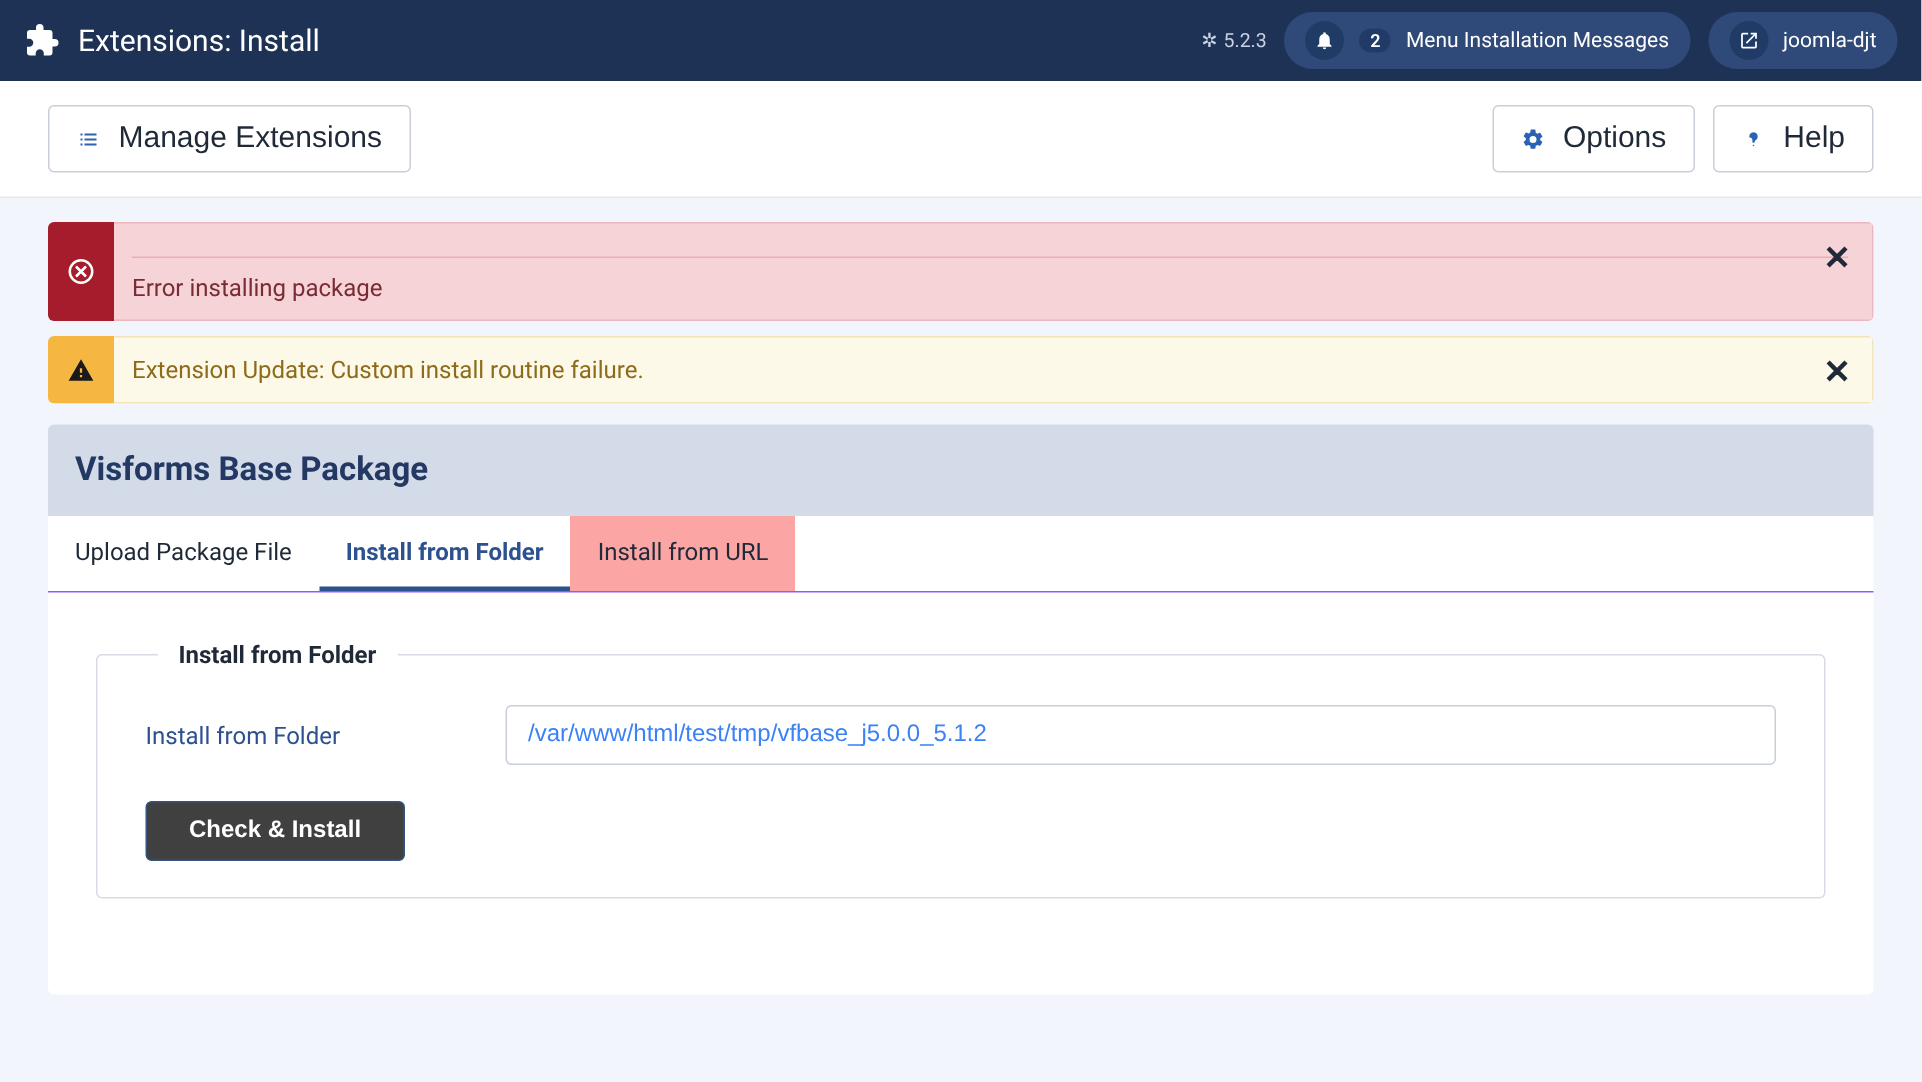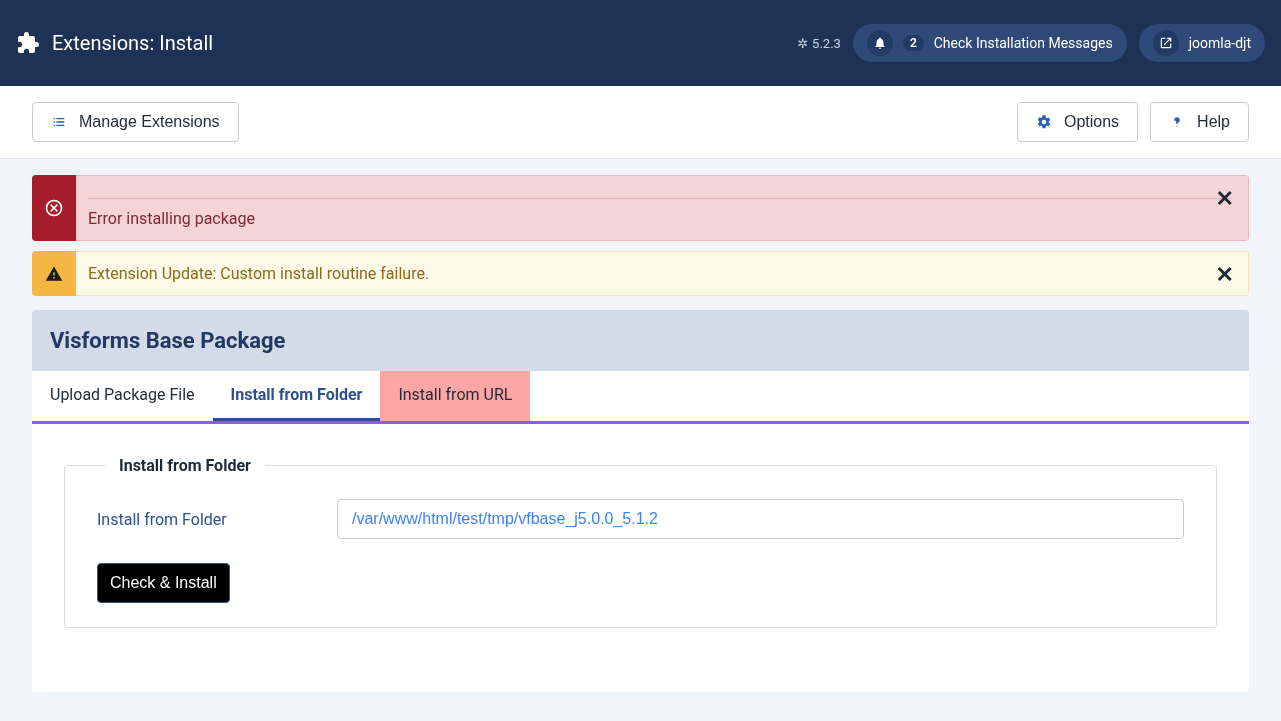--- a/index.html
+++ b/index.html
@@ -1,31 +1,31 @@
 <!DOCTYPE html>
 <html><head>
 <meta charset="utf-8">
 <style>
 * { margin: 0; padding: 0; box-sizing: border-box; }
 body { font-family: -apple-system, BlinkMacSystemFont, "Segoe UI", Roboto, sans-serif; background: #f2f5fb; color: #1f2937; }
 
-.topbar { background: #1e3256; height: 86px; display: flex; align-items: center; padding: 0 16px; gap: 12px; }
+.topbar { background: #1e3256; height: 54px; display: flex; align-items: center; padding: 0 16px; gap: 12px; }
 .topbar-title { color: #fff; font-size: 20px; font-weight: 400; display: flex; align-items: center; gap: 12px; }
 .puzzle-icon { width: 24px; height: 24px; fill: #fff; }
 .topbar-spacer { flex: 1; }
 .version-text { color: #c9d3e4; font-size: 13px; display: flex; align-items: center; gap: 4px; }
 .joomla-glyph { font-size: 13px; }
 .pill { background: #2f4a78; border-radius: 20px; padding: 6px 14px; display: flex; align-items: center; gap: 10px; color: #fff; font-size: 14px; cursor: pointer; }
 .badge { background: #203c66; color: #fff; border-radius: 10px; padding: 1px 7px; font-size: 12px; font-weight: 600; }
 .pill-icon-circle { width: 26px; height: 26px; border-radius: 50%; background: #203c66; display: flex; align-items: center; justify-content: center; }
 .pill-icon-circle svg { width: 14px; height: 14px; fill: #fff; }
 
 .toolbar { background: #fff; padding: 16px 32px; display: flex; align-items: center; gap: 12px; border-bottom: 1px solid #e5e7eb; }
 .toolbar-spacer { flex: 1; }
-.btn { border: 1px solid #c8ced8; background: #fff; border-radius: 4px; padding: 10px 18px; font-size: 16px; display: flex; align-items: center; gap: 12px; cursor: pointer; color: #1f2937; }
+.btn { border: 1px solid #c8ced8; background: #fff; border-radius: 4px; padding: 10px 18px; font-size: 20px; display: flex; align-items: center; gap: 12px; cursor: pointer; color: #1f2937; }
 .btn svg { width: 16px; height: 16px; }
 .btn .icon-gear { fill: #2a63b3; }
 .btn .icon-list { fill: #2a63b3; }
 .btn .icon-help { fill: #2a63b3; stroke: #2a63b3; }
 
 .content { padding: 16px 32px; }
 
 .alert { display: flex; margin-bottom: 10px; border-radius: 4px; overflow: hidden; font-size: 16px; }
 .alert-icon-col { width: 44px; display: flex; align-items: center; justify-content: center; }
 .alert-body { flex: 1; padding: 12px 16px 12px 12px; position: relative; }
@@ -36,33 +36,33 @@
 .alert-error .alert-close { color: #1f2937; }
 .alert-error hr { border: none; border-top: 1px solid #e6b0b6; margin: 10px 0; }
 
 .alert-warning .alert-icon-col { background: #f5b642; color: #1a1a1a; }
 .alert-warning .alert-body { background: #fdf9e8; color: #8d6b1a; border: 1px solid #f0e4b8; border-left: none; }
 .alert-warning .alert-close { color: #1f2937; }
 
 .panel-header { background: #d3dbe8; padding: 18px 18px; font-size: 22px; font-weight: 700; color: #233862; border-radius: 4px 4px 0 0; margin-top: 14px; }
 .panel-body { background: #fff; border-radius: 0 0 4px 4px; padding-bottom: 32px; }
 
-.tabs { display: flex; border-bottom: 3px solid #8b5cf6; }
+.tabs { display: flex; border-bottom: 1px solid #8b5cf6; }
 .tab { padding: 14px 18px; font-size: 16px; color: #1f2937; cursor: pointer; border-bottom: 3px solid transparent; }
 .tab.active { color: #2d518f; font-weight: 700; border-bottom-color: #2d518f; }
 .tab:not(.active) { background: #fca5a5; }
 .tab:first-child:not(.active) { background: transparent; }
 
 .tab-content { padding: 32px; }
 fieldset.install-fs { border: 1px solid #d6dbe4; border-radius: 4px; padding: 24px 32px 24px 32px; }
 fieldset.install-fs legend { font-size: 16px; font-weight: 700; color: #1f2937; padding: 0 14px; margin-left: 8px; }
 .form-row { display: flex; align-items: center; gap: 20px; margin-bottom: 24px; }
 .form-label { width: 220px; font-size: 16px; color: #2d518f; }
 .form-input { flex: 1; border: 1px solid #c8ced8; border-radius: 4px; padding: 10px 14px; font-size: 16px; background: #fff; color: #3b82f6; }
-.btn-primary { background: #000000; color: #fff; border: 1px solid #34547f; border-radius: 4px; padding: 10px 12px; font-size: 16px; cursor: pointer; }
+.btn-primary { background: #404040; color: #fff; border: 1px solid #34547f; border-radius: 4px; padding: 10px 28px; font-size: 16px; cursor: pointer; font-weight: bold; }
 
 .chevron { width: 12px; height: 12px; fill: #fff; }
 </style>
 </head>
 <body>
 
 <div class="topbar">
   <div class="topbar-title">
     <svg class="puzzle-icon" viewBox="0 0 24 24">
         <path d="M20.5 11H19V7a2 2 0 0 0-2-2h-4V3.5a2.5 2.5 0 0 0-5 0V5H4a2 2 0 0 0-2 2v3.8h1.5c1.5 0 2.7 1.2 2.7 2.7S5 16.2 3.5 16.2H2V20a2 2 0 0 0 2 2h3.8v-1.5c0-1.5 1.2-2.7 2.7-2.7s2.7 1.2 2.7 2.7V22H17a2 2 0 0 0 2-2v-4h1.5a2.5 2.5 0 0 0 0-5z"></path>
@@ -74,21 +74,21 @@
     <span class="joomla-glyph">✲</span>
     <span>5.2.3</span>
   </div>
   <div class="pill">
     <span class="pill-icon-circle">
       <svg viewBox="0 0 24 24">
           <path d="M12 22a2 2 0 0 0 2-2h-4a2 2 0 0 0 2 2zm6-6V11c0-3.07-1.63-5.64-4.5-6.32V4a1.5 1.5 0 0 0-3 0v.68C7.64 5.36 6 7.92 6 11v5l-2 2v1h16v-1l-2-2z"></path>
         </svg>
     </span>
     <span class="badge">2</span>
-    <span>Check Installation Messages</span>
+    <span>Menu Installation Messages</span>
   </div>
   <div class="pill">
     <span class="pill-icon-circle">
       <svg viewBox="0 0 24 24">
           <path d="M14 3v2h3.59l-9.3 9.29 1.42 1.42L19 6.41V10h2V3h-7zM19 19H5V5h6V3H5a2 2 0 0 0-2 2v14a2 2 0 0 0 2 2h14a2 2 0 0 0 2-2v-6h-2v6z"></path>
         </svg>
     </span>
     <span>joomla-djt</span>
   </div>
 </div>

